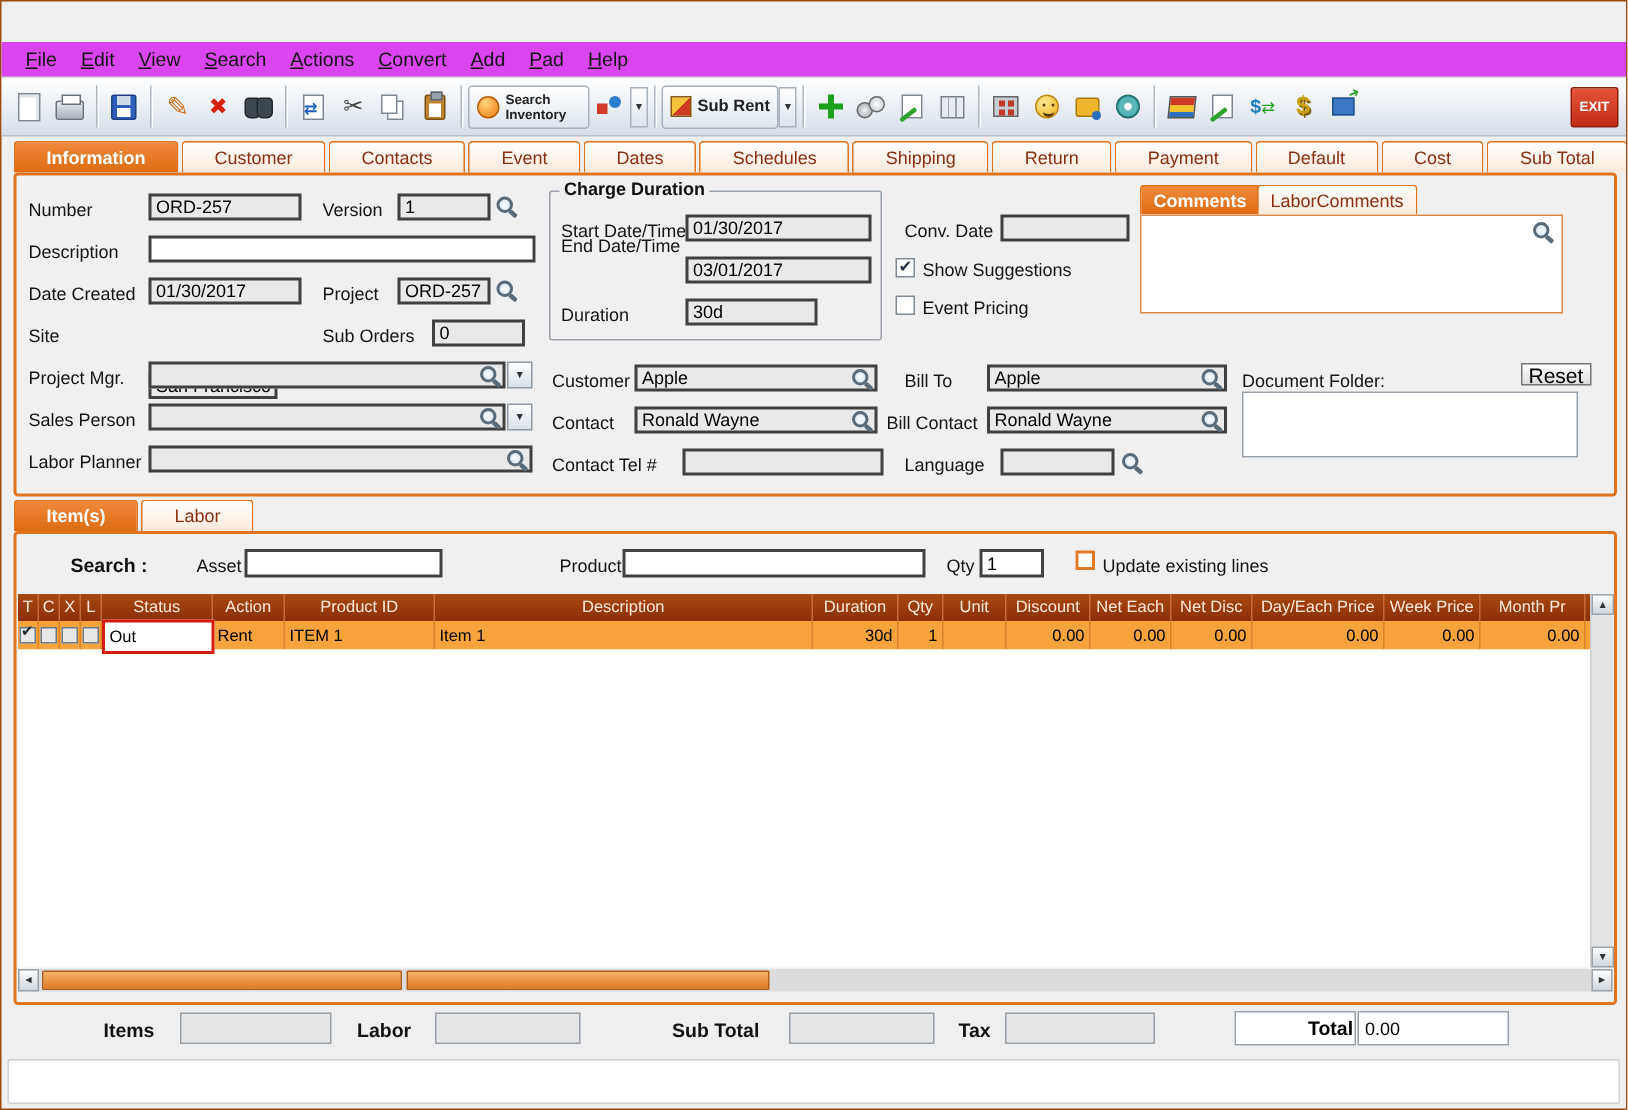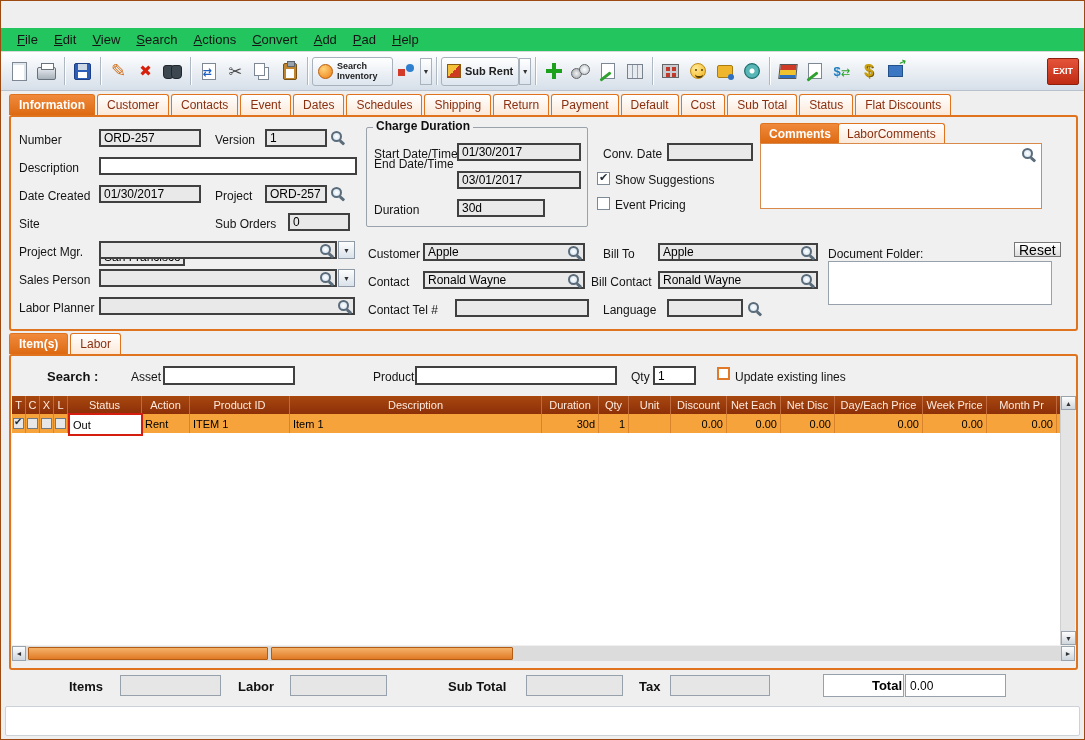--- a/index.html
+++ b/index.html
@@ -11,21 +11,21 @@
     background:linear-gradient(to bottom,#f4bd8d,#ea8d50); display:flex; align-items:center; padding:0 6px; }
   .appicon { width:17px; height:17px; background:#fff; border:1px solid #8a5a2a; border-radius:2px;
     font-size:9px; font-weight:bold; color:#1d55b0; display:flex; align-items:center; justify-content:center; z-index:2; }
   .title-text { position:absolute; left:0; right:0; text-align:center; font-size:14px; color:#33200c; }
   .winbtns { position:absolute; right:5px; top:3px; display:flex; align-items:center; gap:8px; z-index:2; }
   .win-glyph { font-size:13px; color:#4a2d10; width:20px; text-align:center; cursor:default; }
   .win-close { width:38px; height:20px; background:linear-gradient(#ef6a4e,#cf3a20); border:1px solid #9a2512;
     border-radius:3px; color:#fff; font-size:12px; display:flex; align-items:center; justify-content:center; }
 
   
-  .menubar { position:absolute; left:0; top:27px; right:0; height:24px; background:#22c55e;
+  .menubar { position:absolute; left:0; top:27px; right:0; height:24px; background:#d946ef;
     border-bottom:1px solid #d9d9d9; display:flex; align-items:center; padding-left:8px; }
   .menu-item { display:inline-block; padding:2px 8px; font-size:13px; color:#151515; }
   .menu-item::first-letter { text-decoration:underline; }
 
   
   .toolbar { position:absolute; left:0; top:51px; right:0; height:39px;
     background:linear-gradient(#ffffff,#d6dfe9); border-bottom:1px solid #b7c2cd;
     display:flex; align-items:center; padding:0 5px; }
   .tsep { width:1px; height:28px; background:#aeb8c2; box-shadow:1px 0 0 #fff; margin:0 4px; flex:none; }
   .tbtn { min-width:27px; height:29px; display:flex; align-items:center; justify-content:center; flex:none; border-radius:2px; }
@@ -91,21 +91,21 @@
   .i-books { width:18px; height:15px; border:1px solid #555; transform:skewX(-6deg);
     background:linear-gradient(#cf3a26 0 5px,#efc22e 5px 10px,#2f6fc0 10px 15px); }
   .i-exch::before { content:"$"; font-size:13px; font-weight:bold; color:#1f7fbf; }
   .i-exch::after { content:"⇄"; font-size:11px; color:#2aa12a; }
   .i-money::before { content:"$"; font-size:17px; font-weight:bold; color:#caa00e; text-shadow:1px 1px 0 #7a5c00; }
   .i-boxes { width:15px; height:12px; background:#3b77c2; border:1px solid #24508a; }
   .i-boxes::after { content:"➜"; position:absolute; right:-4px; top:-9px; font-size:9px; color:#2aa12a; transform:rotate(-25deg); }
 
   
   .tabstrip { position:absolute; left:8px; display:flex; gap:2px; align-items:flex-end; }
-  .tab { height:21px; padding:0 9px; display:flex; align-items:center; font-size:12px; color:#8a2f10;
+  .tab { height:21px; padding:0 21px; display:flex; align-items:center; font-size:12px; color:#8a2f10;
     background:linear-gradient(#ffffff,#fbe9d9); border:1px solid #e0731d; border-bottom:none; border-radius:3px 3px 0 0; white-space:nowrap; }
   .tab.selected { background:linear-gradient(#f08a3c,#dd6a12); color:#fff; font-weight:bold; }
 
   
   .panel { position:absolute; left:8px; width:1069px; border:2px solid #e0731d; border-radius:3px; background:#f0f0f0; }
   #info-panel  { top:114px; height:216px; }
   #items-panel { top:353px; height:316px; }
 
   .lbl { position:absolute; font-size:12px; color:#141414; white-space:nowrap; }
   .fld { position:absolute; height:18px; border:2px solid #404040; background:#fff; font-size:12px;

